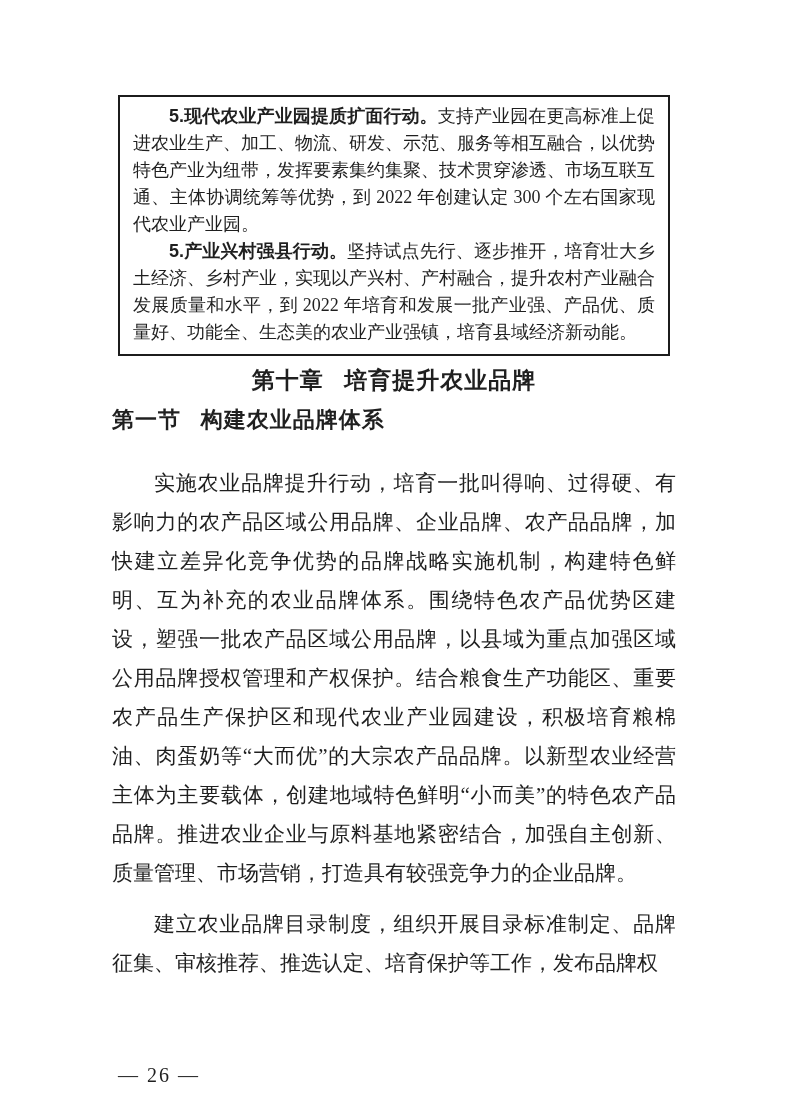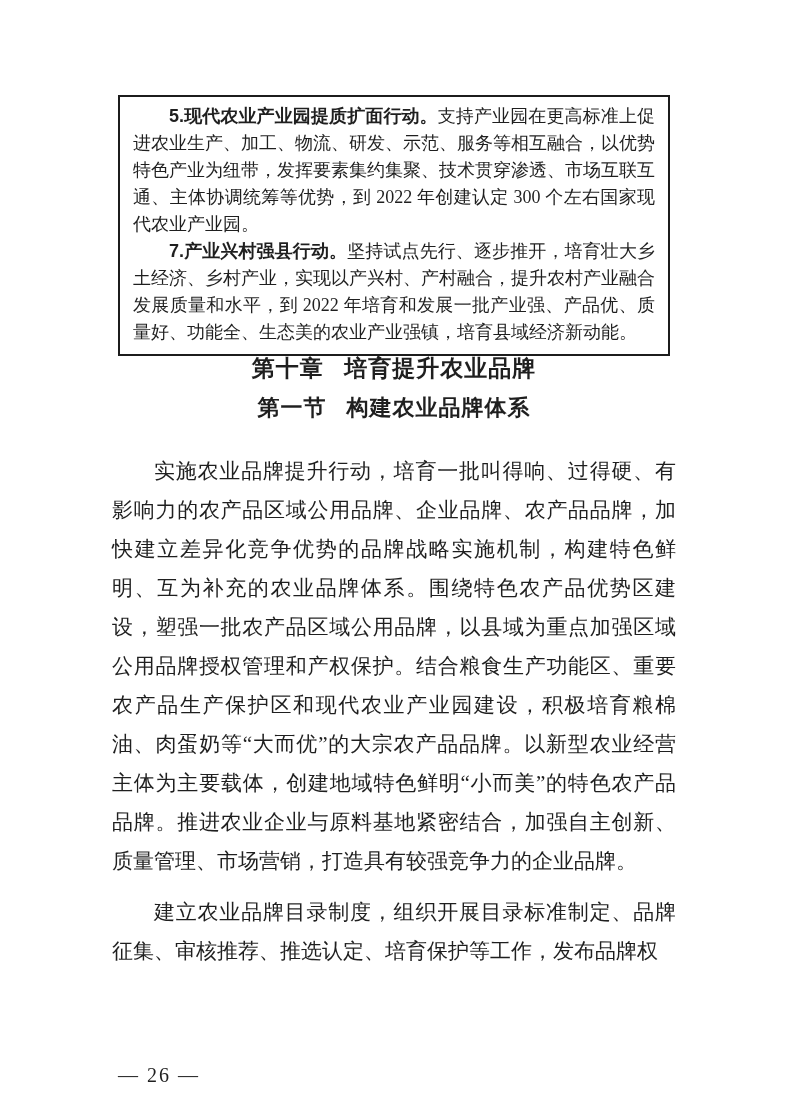--- a/index.html
+++ b/index.html
@@ -31,31 +31,30 @@
     line-height: 27px;
     text-align: justify;
   }
   .box-para { text-indent: 2em; }
   .box-para .lead {
     font-weight: bold;
     font-family: "Liberation Sans", sans-serif;
   }
   
   .chapter-heading {
-    margin-top: 0;
+    margin-top: 12px;
     text-align: center;
     font-family: "Liberation Sans", sans-serif;
     font-weight: bold;
     font-size: 23px;
     line-height: 25px;
     letter-spacing: 1px;
   }
   .section-heading {
     margin-top: 15px;
-    text-align: center;
     font-family: "Liberation Serif", serif;
     font-weight: bold;
     font-size: 22px;
     line-height: 24px;
     letter-spacing: 1px;
   }
   .heading-label { margin-right: 0.9em; }
   
   .body-para {
     margin-top: 32px;
@@ -74,21 +73,21 @@
   }
 </style>
 </head>
 <body>
 
 <div class="page">
   <div class="content">
 
     <div class="action-box">
       <p class="box-para"><span class="lead">5.现代农业产业园提质扩面行动。</span><span>支持产业园在更高标准上促进农业生产、加工、物流、研发、示范、服务等相互融合，以优势特色产业为纽带，发挥要素集约集聚、技术贯穿渗透、市场互联互通、主体协调统筹等优势，到 2022 年创建认定 300 个左右国家现代农业产业园。</span></p>
-      <p class="box-para"><span class="lead">7.产业兴村强县行动。</span><span>坚持试点先行、逐步推开，培育壮大乡土经济、乡村产业，实现以产兴村、产村融合，提升农村产业融合发展质量和水平，到 2022 年培育和发展一批产业强、产品优、质量好、功能全、生态美的农业产业强镇，培育县域经济新动能。</span></p>
+      <p class="box-para"><span class="lead">5.产业兴村强县行动。</span><span>坚持试点先行、逐步推开，培育壮大乡土经济、乡村产业，实现以产兴村、产村融合，提升农村产业融合发展质量和水平，到 2022 年培育和发展一批产业强、产品优、质量好、功能全、生态美的农业产业强镇，培育县域经济新动能。</span></p>
     </div>
 
     <h1 class="chapter-heading"><span class="heading-label">第十章</span><span>培育提升农业品牌</span></h1>
 
     <h2 class="section-heading"><span class="heading-label">第一节</span><span>构建农业品牌体系</span></h2>
 
     <p class="body-para">实施农业品牌提升行动，培育一批叫得响、过得硬、有影响力的农产品区域公用品牌、企业品牌、农产品品牌，加快建立差异化竞争优势的品牌战略实施机制，构建特色鲜明、互为补充的农业品牌体系。围绕特色农产品优势区建设，塑强一批农产品区域公用品牌，以县域为重点加强区域公用品牌授权管理和产权保护。结合粮食生产功能区、重要农产品生产保护区和现代农业产业园建设，积极培育粮棉油、肉蛋奶等“大而优”的大宗农产品品牌。以新型农业经营主体为主要载体，创建地域特色鲜明“小而美”的特色农产品品牌。推进农业企业与原料基地紧密结合，加强自主创新、质量管理、市场营销，打造具有较强竞争力的企业品牌。</p>
 
 
     <p class="body-para tight">建立农业品牌目录制度，组织开展目录标准制定、品牌征集、审核推荐、推选认定、培育保护等工作，发布品牌权</p>

